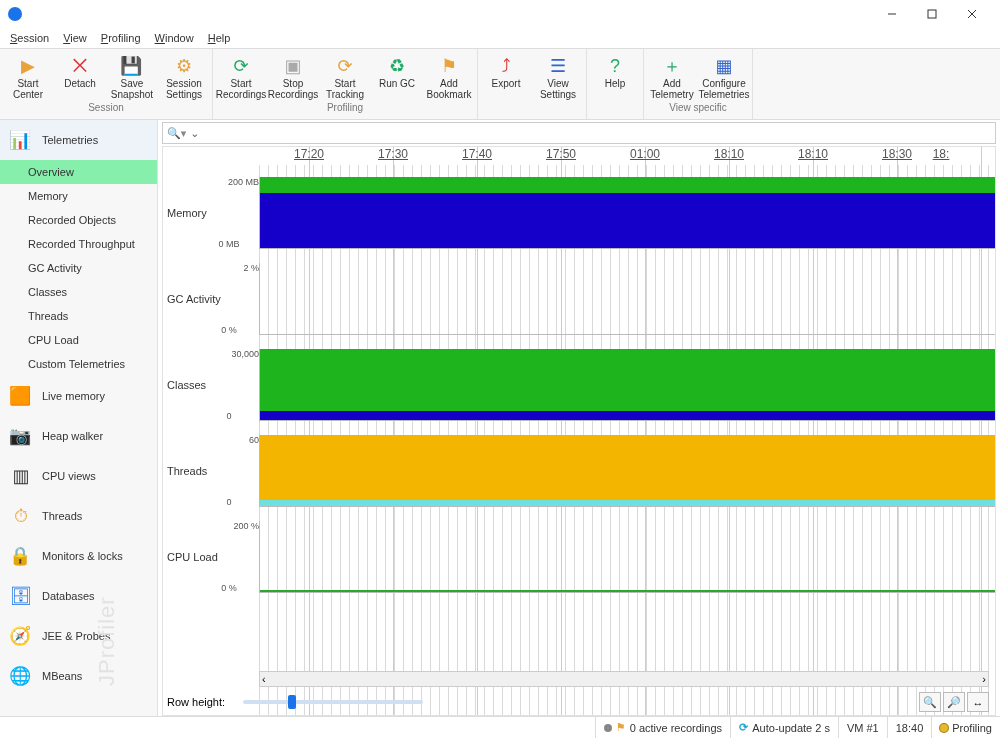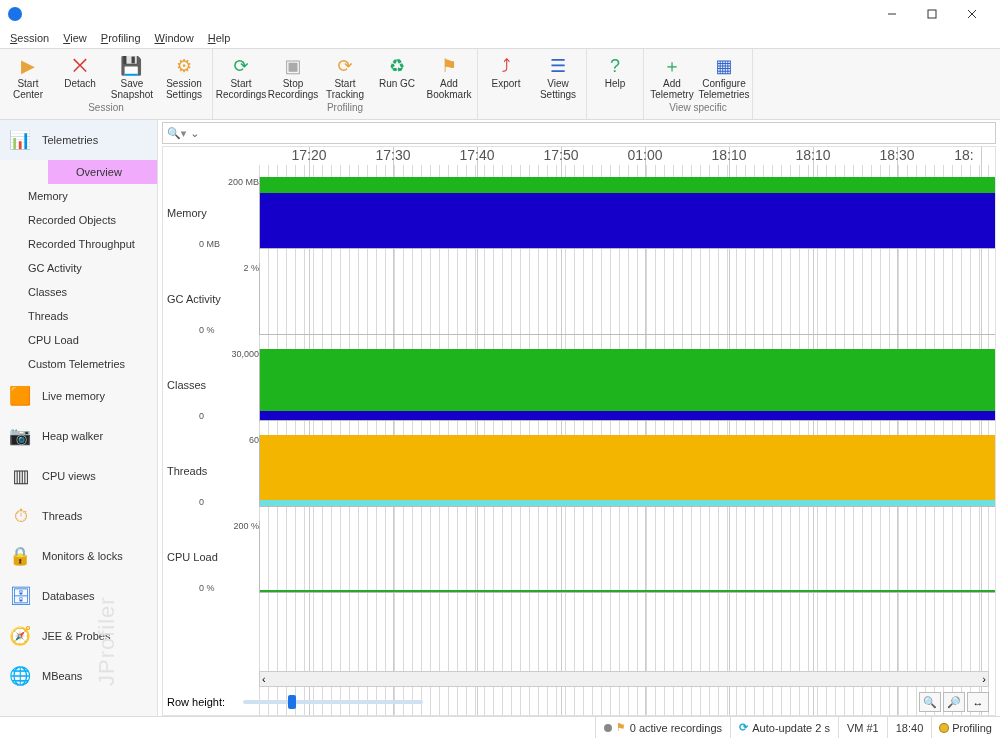--- a/index.html
+++ b/index.html
@@ -22,40 +22,40 @@
 .tb-btn .ic { width: 22px; height: 22px; margin-bottom: 2px; display:flex; align-items:center; justify-content:center; }
 .tb-btn .lbl { font-size: 10px; white-space: pre-line; }
 .tb-grouplabel { text-align: center; font-size: 10px; color: #777; padding: 0 0 2px 0; }
 
 .content { flex: 1; display: flex; min-height: 0; }
 
 .sidebar { width: 158px; background: #f7f7f7; border-right: 1px solid #e1e1e1; overflow: hidden; position: relative; }
 .side-cat { display: flex; align-items: center; height: 40px; padding: 0 10px; gap: 10px; color: #333; }
 .side-cat .ic { width: 22px; height: 22px; display:flex; align-items:center; justify-content:center; }
 .side-sub { padding-left: 28px; height: 24px; display:flex; align-items:center; color:#333; }
-.side-sub.sel { background: #f0abfc; margin-left: 48px; }
+.side-sub.sel { background: #86efac; }
 .side-cat.selected { background: #eef3fa; }
 .watermark { position:absolute; bottom: 30px; left: 120px; transform: rotate(-90deg); transform-origin: left bottom; color:#e2e2e2; font-size: 22px; font-weight: 500; letter-spacing: 1px; }
 
 .main { flex: 1; display: flex; flex-direction: column; min-width: 0; }
 .filterbar { height: 22px; border: 1px solid #ccc; margin: 2px 4px; display:flex; align-items:center; padding: 0 4px; color:#888; gap:4px; background:#fff; }
 .filterbar input { border:none; outline:none; flex:1; font-style: italic; color:#888; font-size:11px; }
 .filterbar .dd { color:#666; }
 
 .chartarea { flex:1; position: relative; background: #fff; overflow: hidden; border: 1px solid #e1e1e1; margin: 0 4px; }
 .timeaxis { position:absolute; top:0; left:0; right:0; height:18px; }
-.timeaxis .tick { position:absolute; top:0; font-size:14px; color:#555; transform: translateX(-50%); }
+.timeaxis .tick { position:absolute; top:0; font-size:12px; color:#555; transform: translateX(-50%); text-decoration: underline; }
 .gridline { position:absolute; top:0; bottom:0; width:1px; background:#eee; }
 .majorgrid { background:#ccc; }
 .denseline { position:absolute; top:18px; bottom:0; width:1px; background:#d9d9d9; }
 
 .row { position:absolute; left:0; right:0; }
 .row .rlabel { position:absolute; left:4px; top:50%; transform:translateY(-50%); color:#333; }
 .row .ytop { position:absolute; right: calc(100% - 96px); top:0; font-size:9px; color:#555; text-align:right; width:60px; }
-.row .ybot { position:absolute; right: calc(100% - 96px); bottom:0; font-size:9px; color:#555; text-align:left; width:60px; }
+.row .ybot { position:absolute; right: calc(100% - 96px); bottom:0; font-size:9px; color:#555; text-align:center; width:60px; }
 .row .plot { position:absolute; left:96px; right:0; top:0; bottom:0; border-left:1px solid #bbb; border-bottom: 1px solid #bbb;}
 .band { position:absolute; left:0; right:0; }
 .scrollrow { position:absolute; bottom: 28px; left: 96px; right: 6px; height: 16px; background:#f0f0f0; border:1px solid #ccc; display:flex; align-items:center; justify-content:space-between; padding:0 2px; }
 .rowheight { position:absolute; bottom: 2px; left: 4px; right: 6px; height:22px; display:flex; align-items:center; gap:8px; }
 .rowheight .track { flex:0 0 180px; height:4px; background:#cfe0f3; position:relative; border-radius:2px; margin-left: 10px;}
 .rowheight .thumb { position:absolute; top:-5px; width:8px; height:14px; background:#1a73e8; border-radius:2px; }
 .zoombtns { margin-left:auto; display:flex; gap:2px; }
 .zoombtns .zb { width:22px; height:20px; border:1px solid #bbb; background:#f7f7f7; display:flex; align-items:center; justify-content:center; }
 
 .statusbar { height: 22px; border-top: 1px solid #dcdcdc; display:flex; align-items:center; font-size:11px; color:#333; }
@@ -340,21 +340,21 @@
         <div class="gridline majorgrid" style="left: 818px;"></div>
         <div class="timeaxis">
           <div class="tick" style="left: 146px;">17:20</div>
           <div class="tick" style="left: 230px;">17:30</div>
           <div class="tick" style="left: 314px;">17:40</div>
           <div class="tick" style="left: 398px;">17:50</div>
           <div class="tick" style="left: 482px;">01:00</div>
           <div class="tick" style="left: 566px;">18:10</div>
           <div class="tick" style="left: 650px;">18:10</div>
           <div class="tick" style="left: 734px;">18:30</div>
-          <div class="tick" style="left: 801px;">18:</div>
+          <div class="tick" style="left: 778px;">18:</div>
         </div>
         <div class="row" style="top: 30px; height: 72px;">
           <div class="rlabel">Memory</div>
           <div class="ytop">200 MB</div>
           <div class="ybot">0 MB</div>
           <div class="plot">
             <div class="band" style="top: 0%; height: 22%; background: rgb(29, 180, 29);"></div>
             <div class="band" style="top: 22%; height: 78%; background: rgb(20, 0, 200);"></div>
           </div>
         </div>

